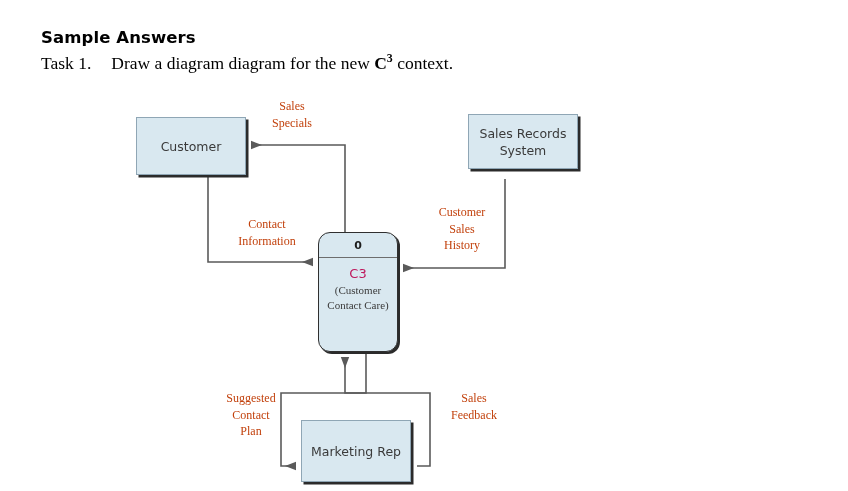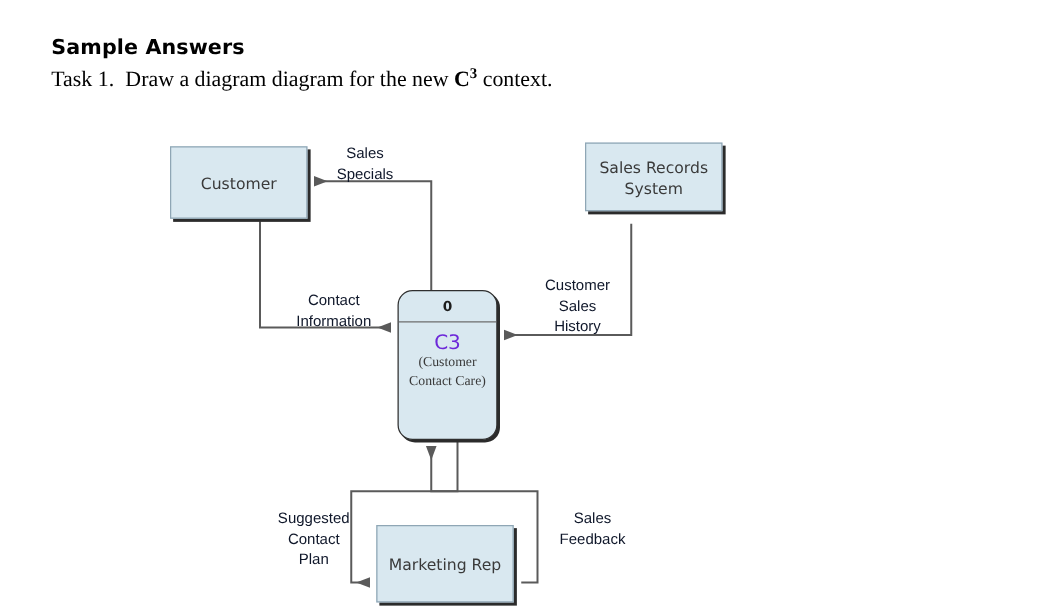--- a/index.html
+++ b/index.html
@@ -33,21 +33,21 @@
     margin: 0;
   }
   #task-line {
     font-family: "Liberation Serif", serif;
     font-size: 17.5px;
     line-height: 22px;
     margin: 4px 0 0 0;
     white-space: nowrap;
     color: #000;
   }
-  #task-line .tasknum { margin-right: 9px; }
+  #task-line .tasknum { margin-right: 20px; }
   #task-line .sysname {
     font-family: "Liberation Serif", serif;
     font-weight: bold;
   }
   #task-line .sysname sup {
     font-size: 0.68em;
     vertical-align: super;
     line-height: 0;
   }
 
@@ -116,41 +116,40 @@
     font-weight: bold;
     font-size: 11px;
     color: #1d1d1d;
   }
   #process-c3 .proc-body {
     padding-top: 7px;
     text-align: center;
   }
   #process-c3 .proc-name {
     font-family: "DejaVu Sans", sans-serif;
-    font-size: 16px;
+    font-size: 13px;
     line-height: 18px;
-    color: #6d28d9;
+    color: #be185d;
   }
   #process-c3 .proc-sub {
     font-family: Liberation Serif, serif;
     font-size: 11px;
     line-height: 15px;
     color: #3a3a3a;
   }
 
   
   .flow-label {
     position: absolute;
-    font-family: Liberation Sans, sans-serif;
+    font-family: Liberation Serif, serif;
     font-size: 12px;
     line-height: 16.5px;
-    color: #0f172a;
+    color: #c2410c;
     text-align: center;
     white-space: pre-line;
-    margin-top: 16px;
   }
   #label-sales-specials   { left: 246px; top:  14px; width: 92px; }
   #label-contact-info     { left: 206px; top: 132px; width: 122px; }
   #label-customer-history { left: 412px; top: 120px; width: 100px; }
   #label-suggested-plan   { left: 194px; top: 306px; width: 114px; text-align: center; }
   #label-sales-feedback   { left: 424px; top: 306px; width: 100px; }
 </style>
 </head>
 <body>
 

